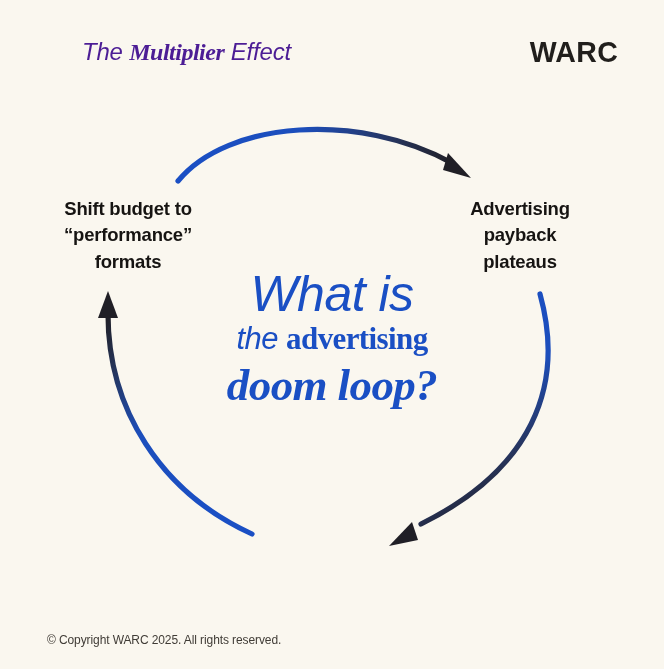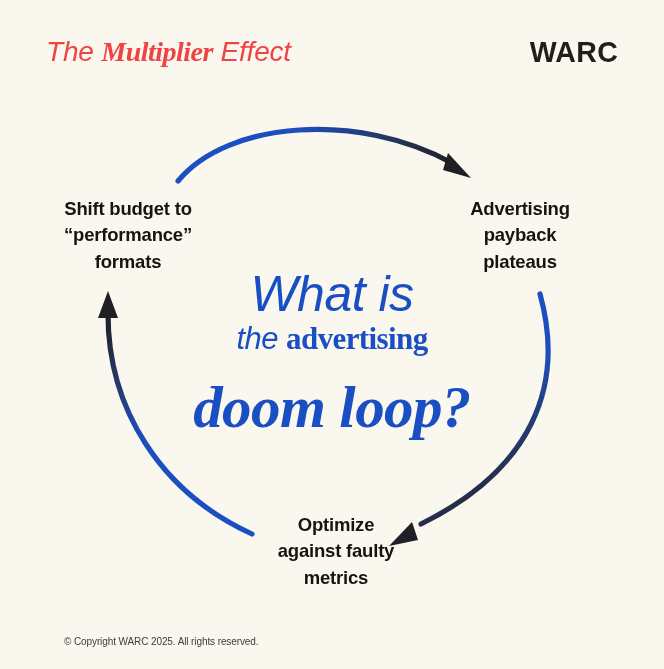--- a/index.html
+++ b/index.html
@@ -30,25 +30,26 @@
     width: 664px;
     height: 56px;
     display: flex;
     align-items: center;
     justify-content: space-between;
     padding: 0 46px;
     box-sizing: border-box;
   }
 
   #brand-title {
-    font-size: 28px;
+    font-size: 24px;
     line-height: 1;
-    color: #ef4444;
+    color: #4c1d95;
     white-space: nowrap;
     letter-spacing: -0.2px;
+    margin-left: 36px;
   }
   #brand-title .tw-light {
     font-family: "Liberation Sans", sans-serif;
     font-style: italic;
     font-weight: 300;
   }
   #brand-title .tw-bold {
     font-family: "Liberation Serif", serif;
     font-style: italic;
     font-weight: 700;
@@ -118,21 +119,21 @@
     width: 424px;
     text-align: center;
     color: #1a4fc4;
   }
   #center-question .q-line {
     display: block;
     white-space: nowrap;
   }
   #q-line-1 { font-size: 50px; line-height: 1.06; }
   #q-line-2 { font-size: 31px; line-height: 1.06; margin-top: 2px; }
-  #q-line-3 { font-size: 59px; line-height: 1.06; margin-top: 20px; }
+  #q-line-3 { font-size: 45px; line-height: 1.06; margin-top: 5px; }
 
   .q-light {
     font-family: "Liberation Sans", sans-serif;
     font-style: italic;
     font-weight: 300;
     letter-spacing: -0.5px;
   }
   .q-serif {
     font-family: "Liberation Serif", serif;
     font-weight: 700;
@@ -141,24 +142,24 @@
   .q-serif-italic {
     font-family: "Liberation Serif", serif;
     font-weight: 700;
     font-style: italic;
     letter-spacing: -0.6px;
   }
 
   
   #footer-copyright {
     position: absolute;
-    left: 64px;
+    left: 47px;
     bottom: 22px;
     font-family: "Liberation Sans", sans-serif;
-    font-size: 10px;
+    font-size: 12px;
     letter-spacing: -0.1px;
     color: #403c36;
   }
 </style>
 </head>
 <body>
 
 <div id="page">
 
   <div id="header">
@@ -209,23 +210,20 @@
     </svg>
 
     <div class="node-label" id="node-shift-budget">Shift budget to
 “performance”
 formats</div>
 
     <div class="node-label" id="node-payback-plateaus">Advertising
 payback
 plateaus</div>
 
-    <div class="node-label" id="node-faulty-metrics">Optimize
-against faulty
-metrics</div>
 
     <div id="center-question">
       <span class="q-line" id="q-line-1"><span class="q-light">What is</span></span>
       <span class="q-line" id="q-line-2"><span class="q-light">the </span><span class="q-serif">advertising</span></span>
       <span class="q-line" id="q-line-3"><span class="q-serif-italic">doom loop?</span></span>
     </div>
 
   </div>
 
   <div id="footer-copyright">© Copyright WARC 2025. All rights reserved.</div>

